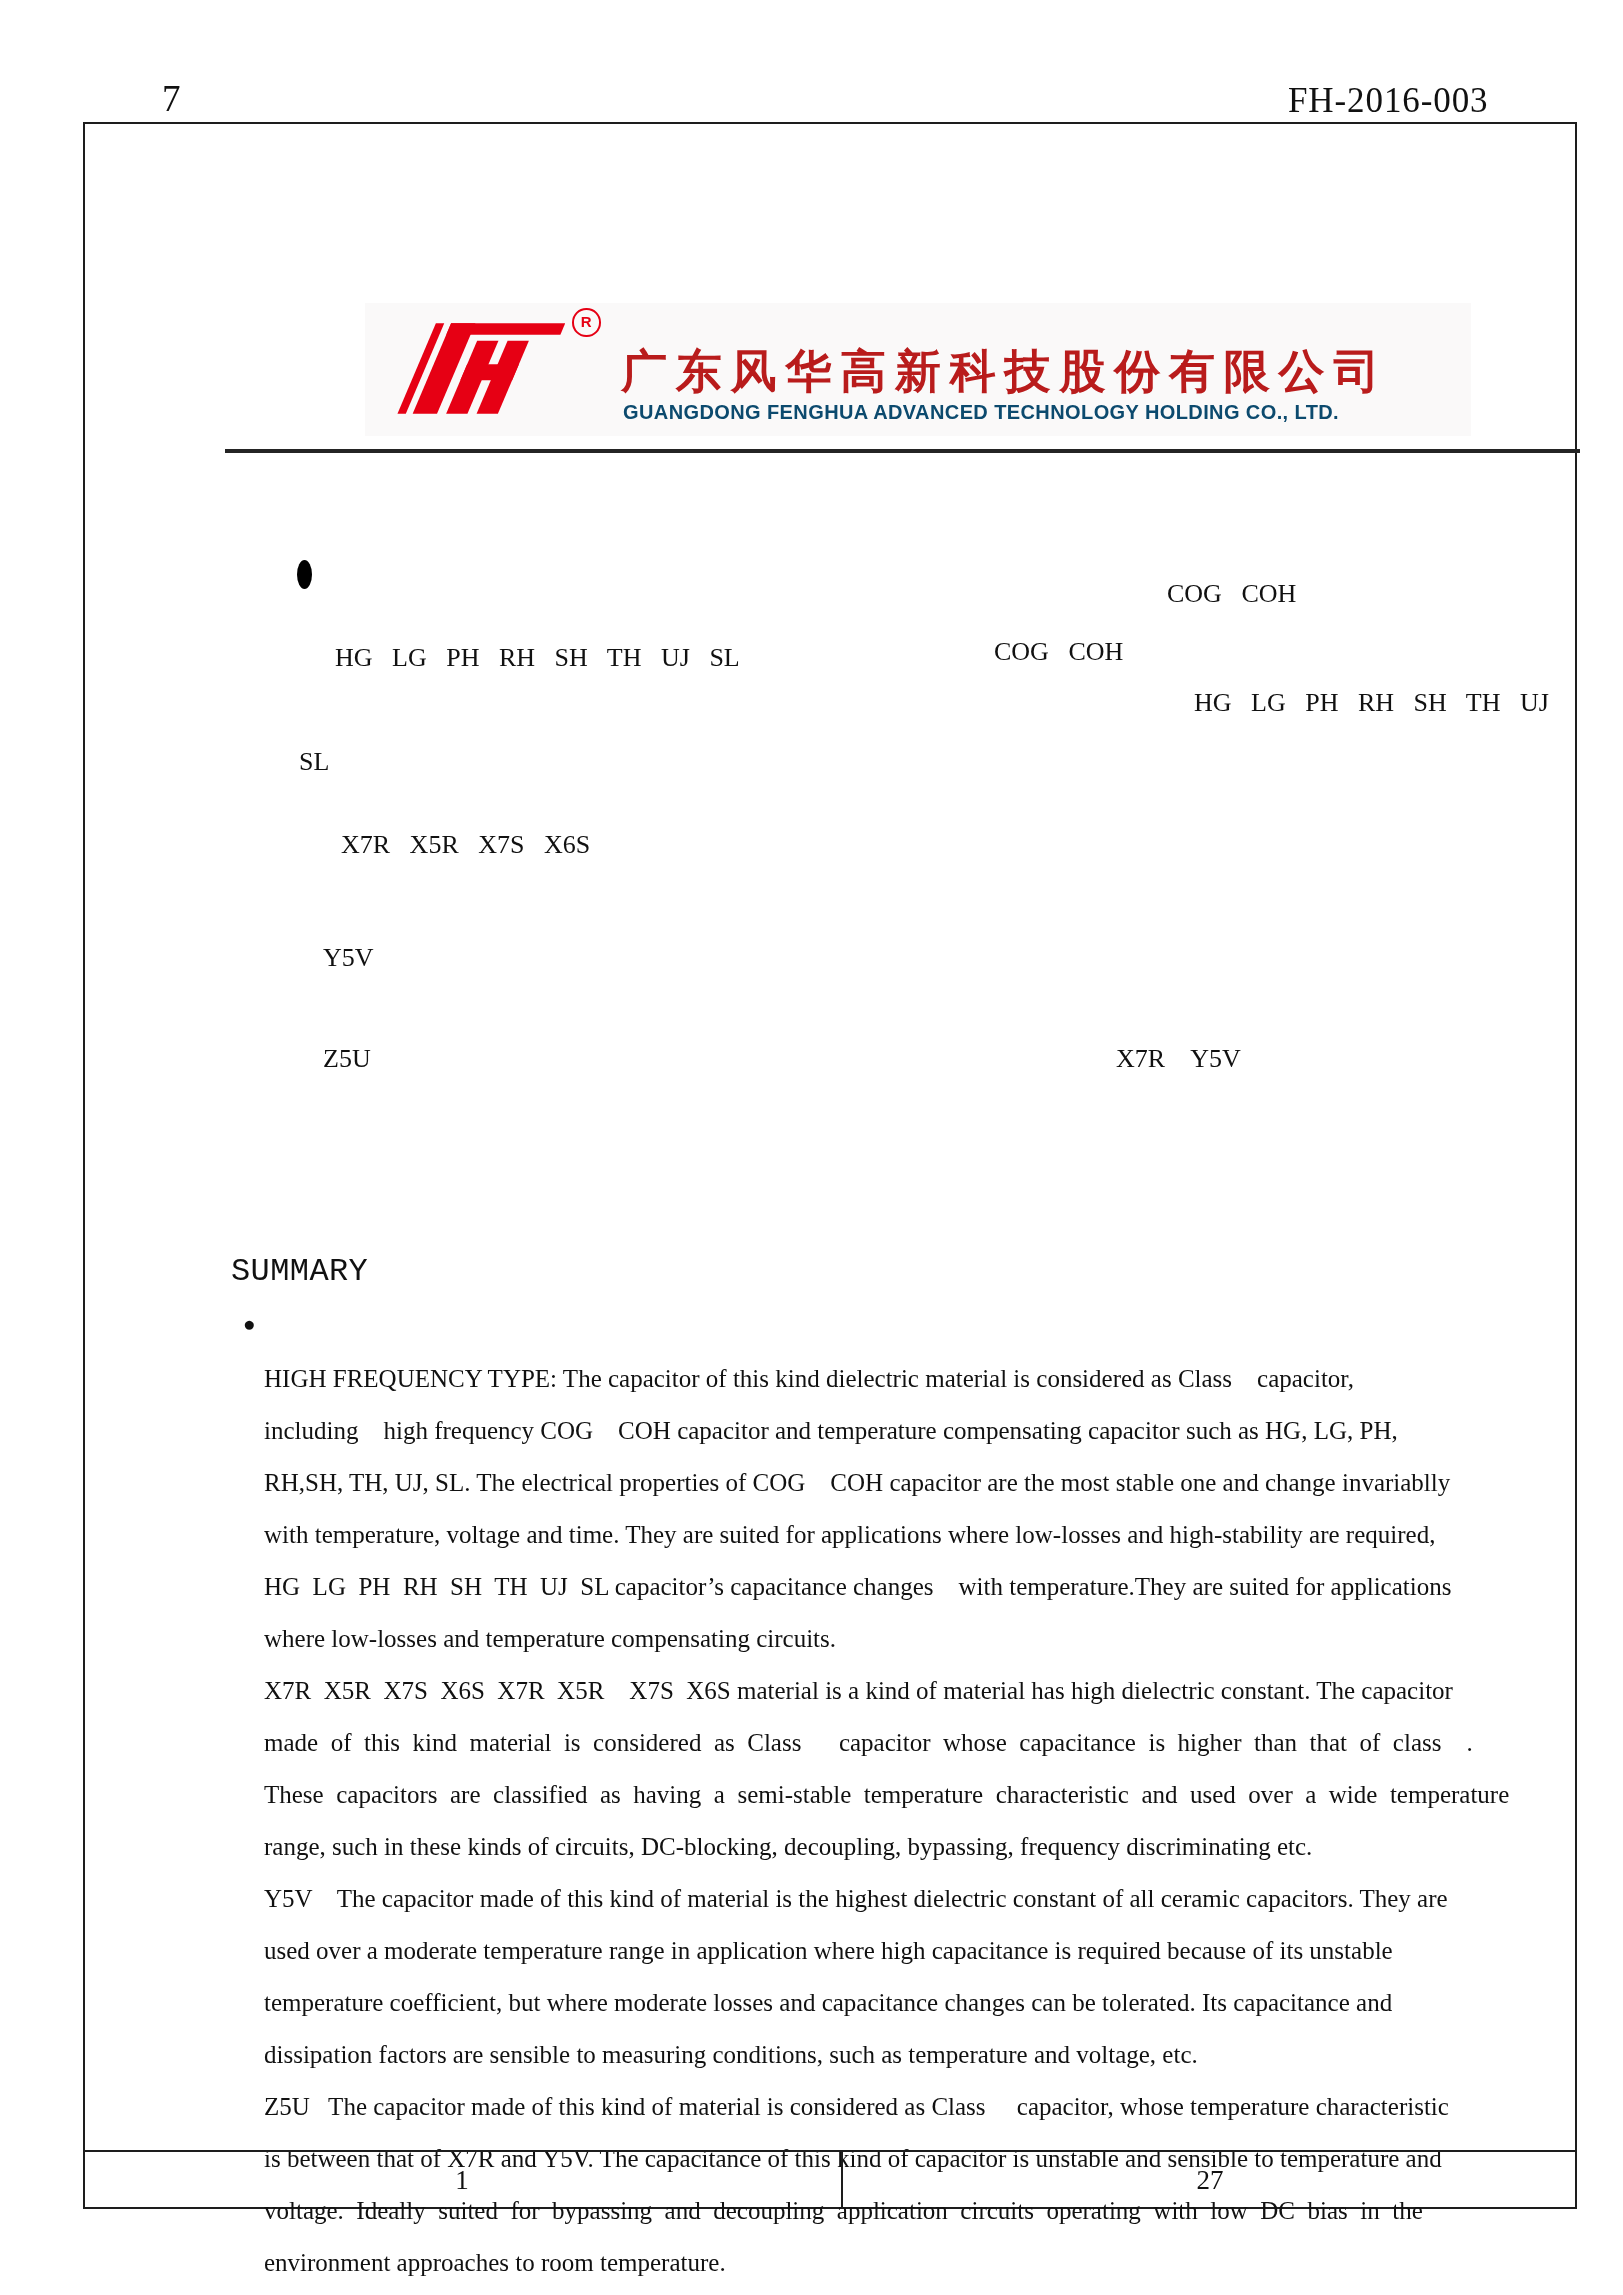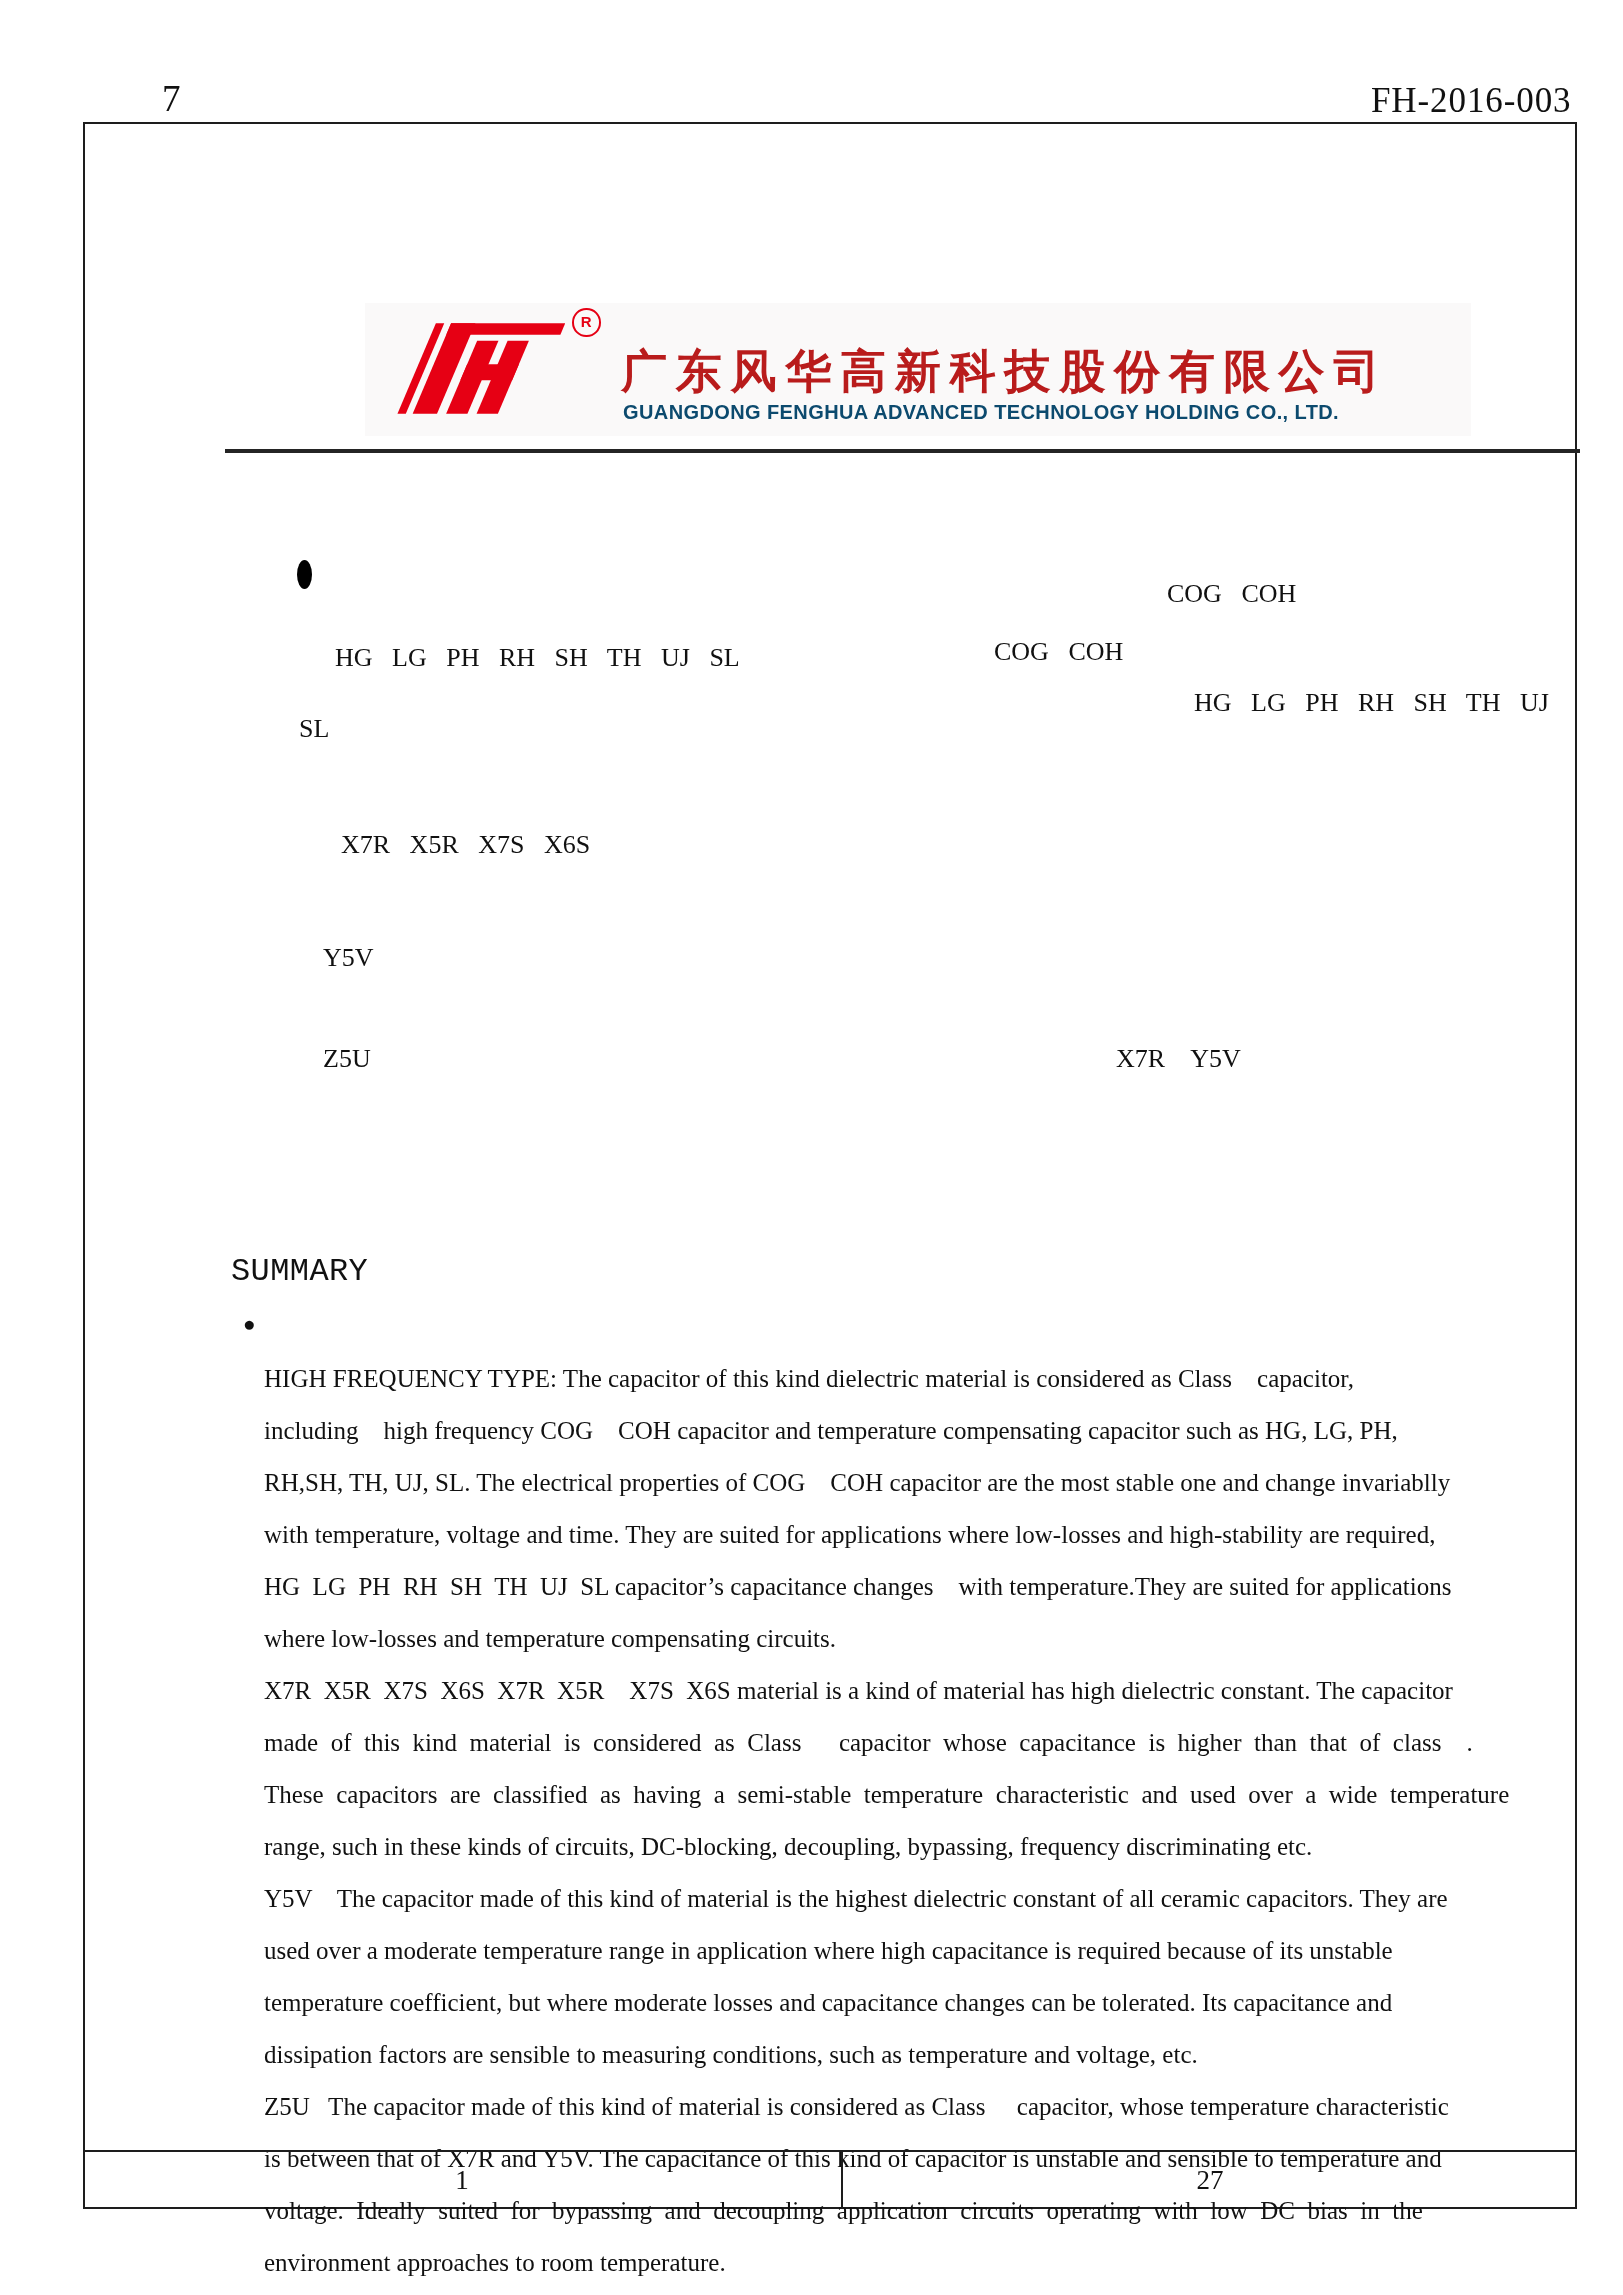--- a/index.html
+++ b/index.html
@@ -4,41 +4,41 @@
 <style>
   html,body{margin:0;padding:0;background:#ffffff;}
   body{width:1623px;height:2295px;position:relative;font-family:"Liberation Serif", serif;color:#111;}
   .abs{position:absolute;}
   .serif{font-family:"Liberation Serif", serif;}
   .sans{font-family:Liberation Mono, monospace;text-align:center;}
   .pre{white-space:pre-wrap;}
 
   
   .hdr-num{left:162px;top:77px;font-size:37px;}
-  .hdr-doc{left:1371px;top:81px;font-size:35px;letter-spacing:0.9px;}
+  .hdr-doc{left:1288px;top:81px;font-size:35px;letter-spacing:0.9px;}
 
   
   .page-box{left:83px;top:122px;width:1494px;height:2087px;border:2.6px solid #1d1d1d;box-sizing:border-box;background:#fff;}
 
   
   .logo-bg{left:280px;top:179px;width:1106px;height:133px;background:#faf9f9;}
   .logo-mark{left:305px;top:189px;width:175px;height:111px;}
   .reg-mark{left:487px;top:184px;width:24.5px;height:24.5px;border:2.6px solid #e60014;border-radius:50%;color:#e60014;font-size:15px;line-height:24.5px;text-align:center;font-weight:bold;box-sizing:content-box;font-family:"Liberation Sans",sans-serif;}
   .cn-title{left:536px;top:217px;font-size:46px;font-weight:bold;color:#b91c1c;letter-spacing:8.8px;font-family:"Liberation Sans",sans-serif;}
   .en-title{left:538px;top:277px;font-size:20px;font-weight:bold;color:#0c4a6e;letter-spacing:0.4px;font-family:"Liberation Sans",sans-serif;}
   .logo-rule{left:140px;top:325px;width:1355px;height:3.5px;background:#242424;}
 
   
   .tok{font-size:26px;white-space:pre;}
   .big-bullet{left:212px;top:436px;width:15px;height:29px;background:#000;border-radius:50%;}
   .t-cog1{left:1082px;top:455px;}
   .t-hgl{left:214px;top:519px;margin-left:36px;}
   .t-cog2{left:909px;top:513px;}
   .t-hgr{left:1109px;top:564px;}
-  .t-sl{left:214px;top:590px;}
+  .t-sl{left:214px;top:623px;}
   .t-x7r{left:256px;top:706px;}
   .t-y5v{left:238px;top:819px;}
   .t-z5u{left:238px;top:920px;}
   .t-x7ry5v{left:1031px;top:920px;}
 
   
   .sum-head{left:146px;top:1129px;font-size:32px;letter-spacing:0.4px;}
   .sum-bullet{left:158px;top:1190px;font-size:21px;}
   .sum-item{left:191px;top:1181px;font-size:29px;letter-spacing:-0.4px;}
 

